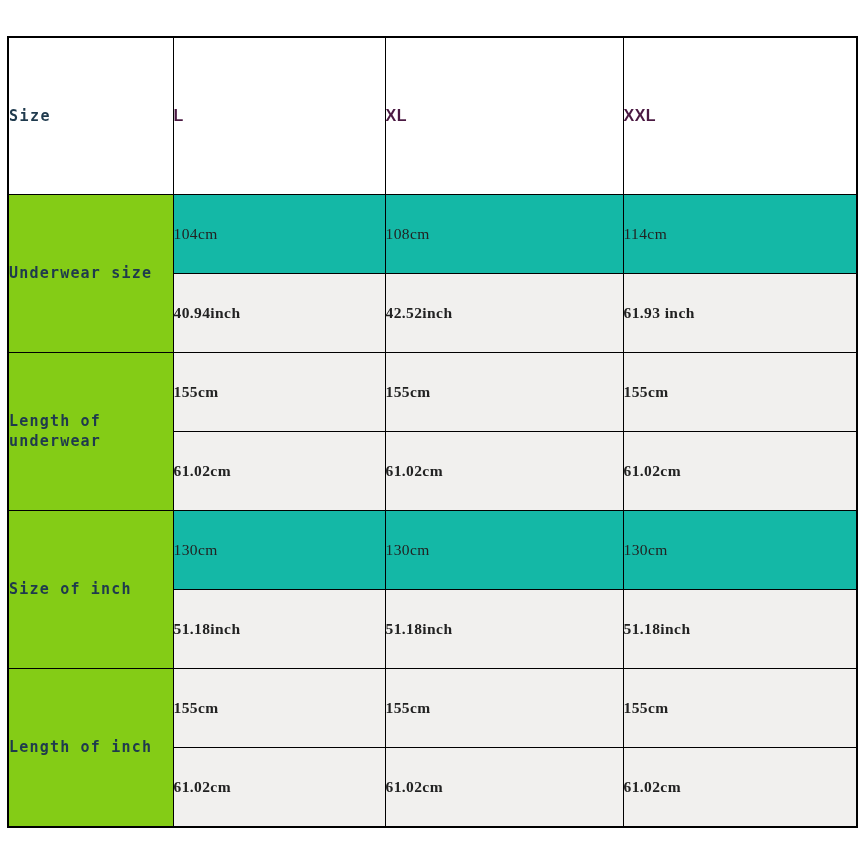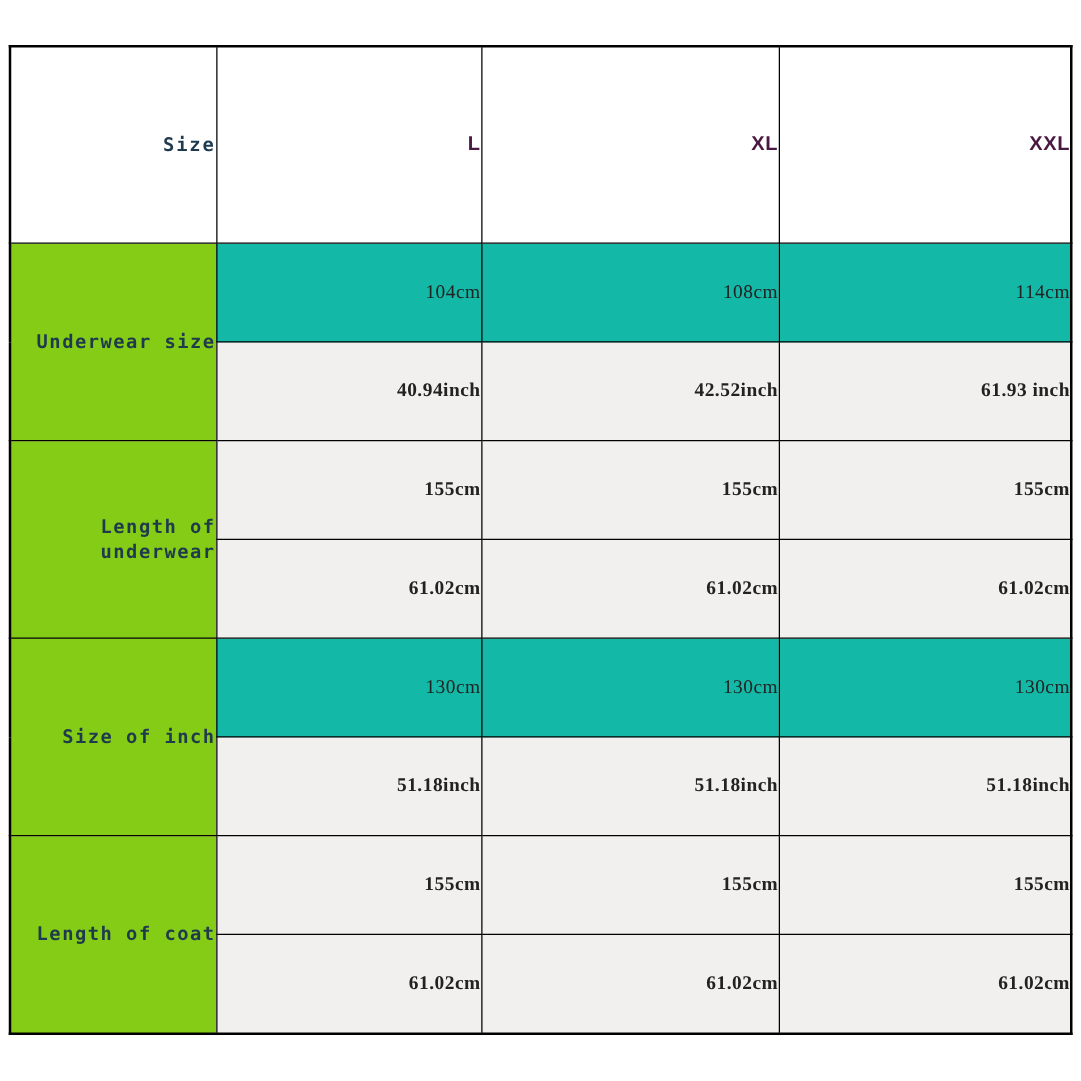--- a/index.html
+++ b/index.html
@@ -25,21 +25,21 @@
   table.size-chart {
     border-collapse: collapse;
     table-layout: fixed;
     width: 849px;
     height: 782px;
     border: 2px solid #000000;
   }
 
   table.size-chart td {
     border: 1px solid #000000;
-    text-align: right;
+    text-align: left;
     vertical-align: middle;
     padding: 0;
   }
 
   col.col-label { width: 165px; }
   col.col-l     { width: 212px; }
   col.col-xl    { width: 238px; }
   col.col-xxl   { width: 234px; }
 
   
@@ -129,21 +129,21 @@
           <td class="data-cell bg-green"><span>130cm</span></td>
           <td class="data-cell bg-green"><span>130cm</span></td>
           <td class="data-cell bg-green"><span>130cm</span></td>
         </tr>
         <tr>
           <td class="data-cell bg-gray"><span>51.18inch</span></td>
           <td class="data-cell bg-gray"><span>51.18inch</span></td>
           <td class="data-cell bg-gray"><span>51.18inch</span></td>
         </tr>
         <tr>
-          <td class="group-label" rowspan="2"><span>Length of coat</span></td>
+          <td class="group-label" rowspan="2"><span>Length of inch</span></td>
           <td class="data-cell bg-gray"><span>155cm</span></td>
           <td class="data-cell bg-gray"><span>155cm</span></td>
           <td class="data-cell bg-gray"><span>155cm</span></td>
         </tr>
         <tr>
           <td class="data-cell bg-gray"><span>61.02cm</span></td>
           <td class="data-cell bg-gray"><span>61.02cm</span></td>
           <td class="data-cell bg-gray"><span>61.02cm</span></td>
         </tr>
       </tbody>

